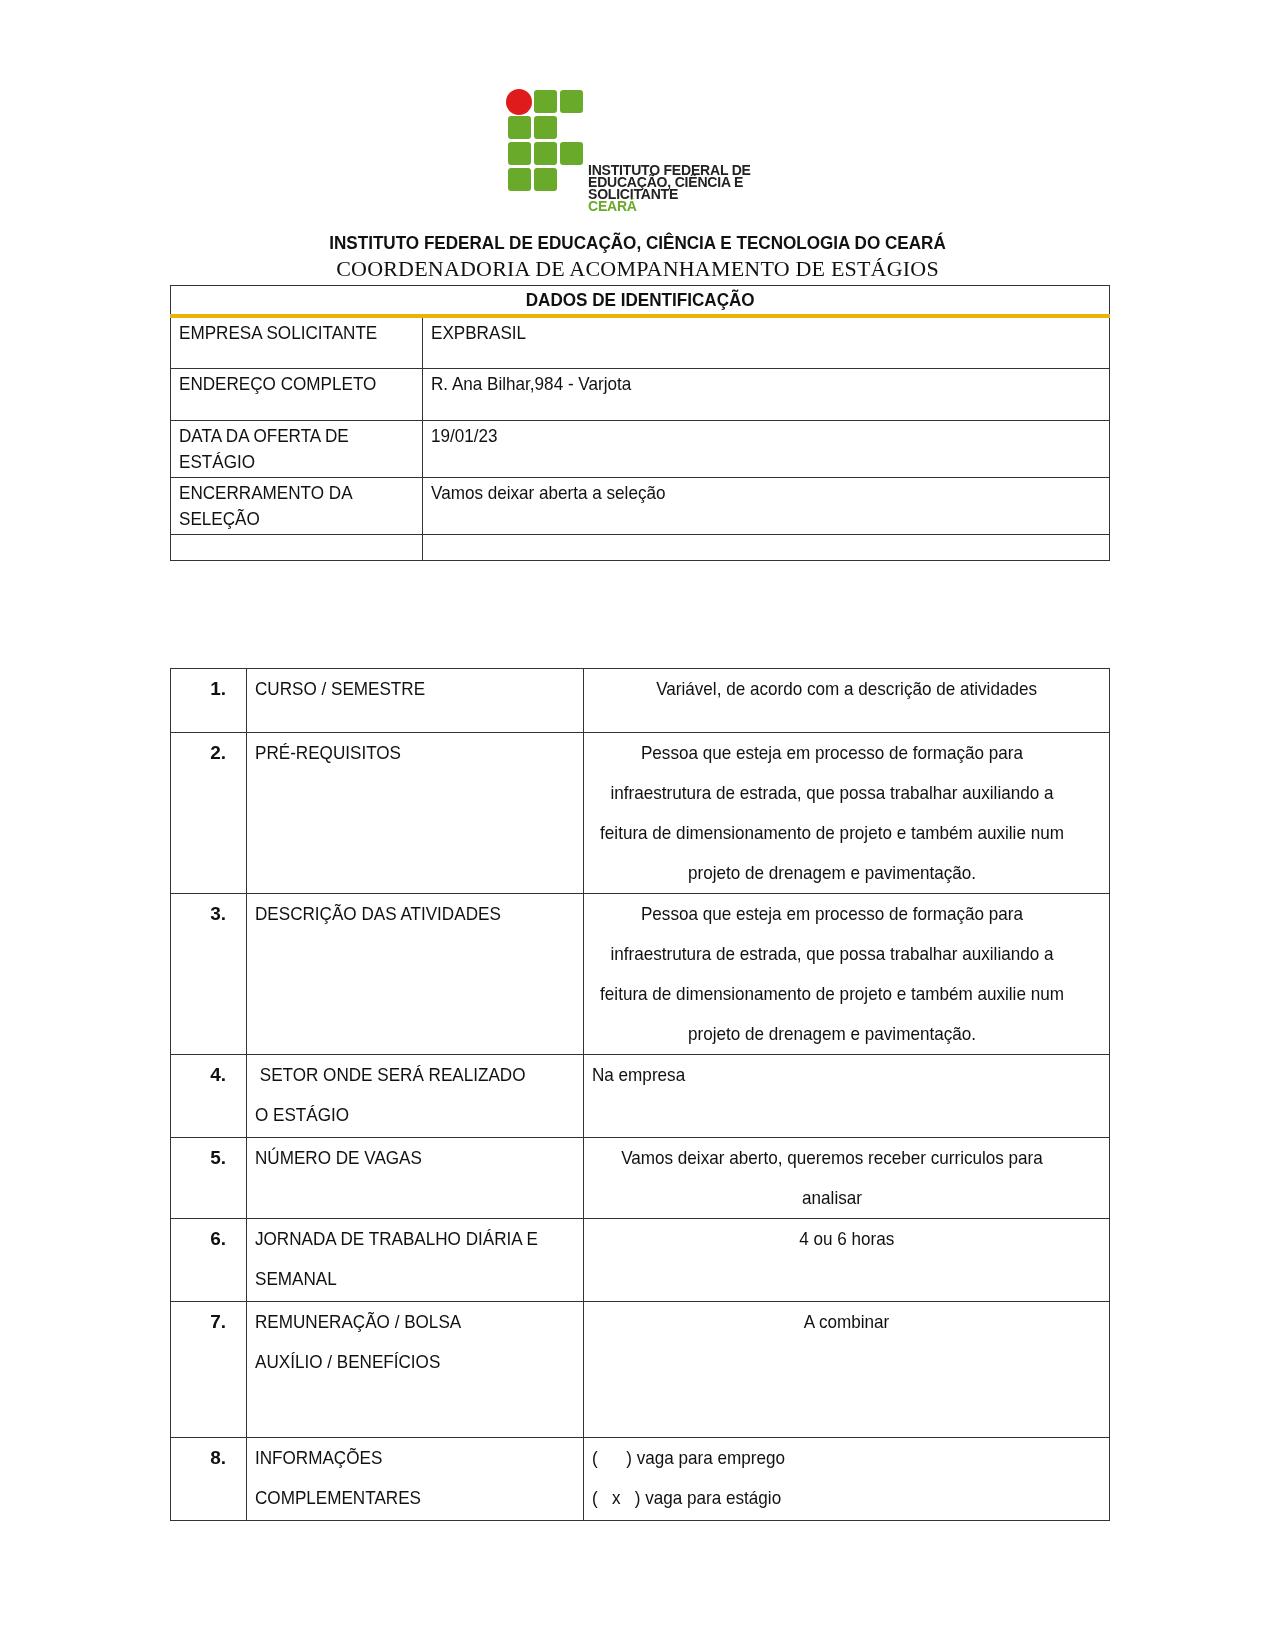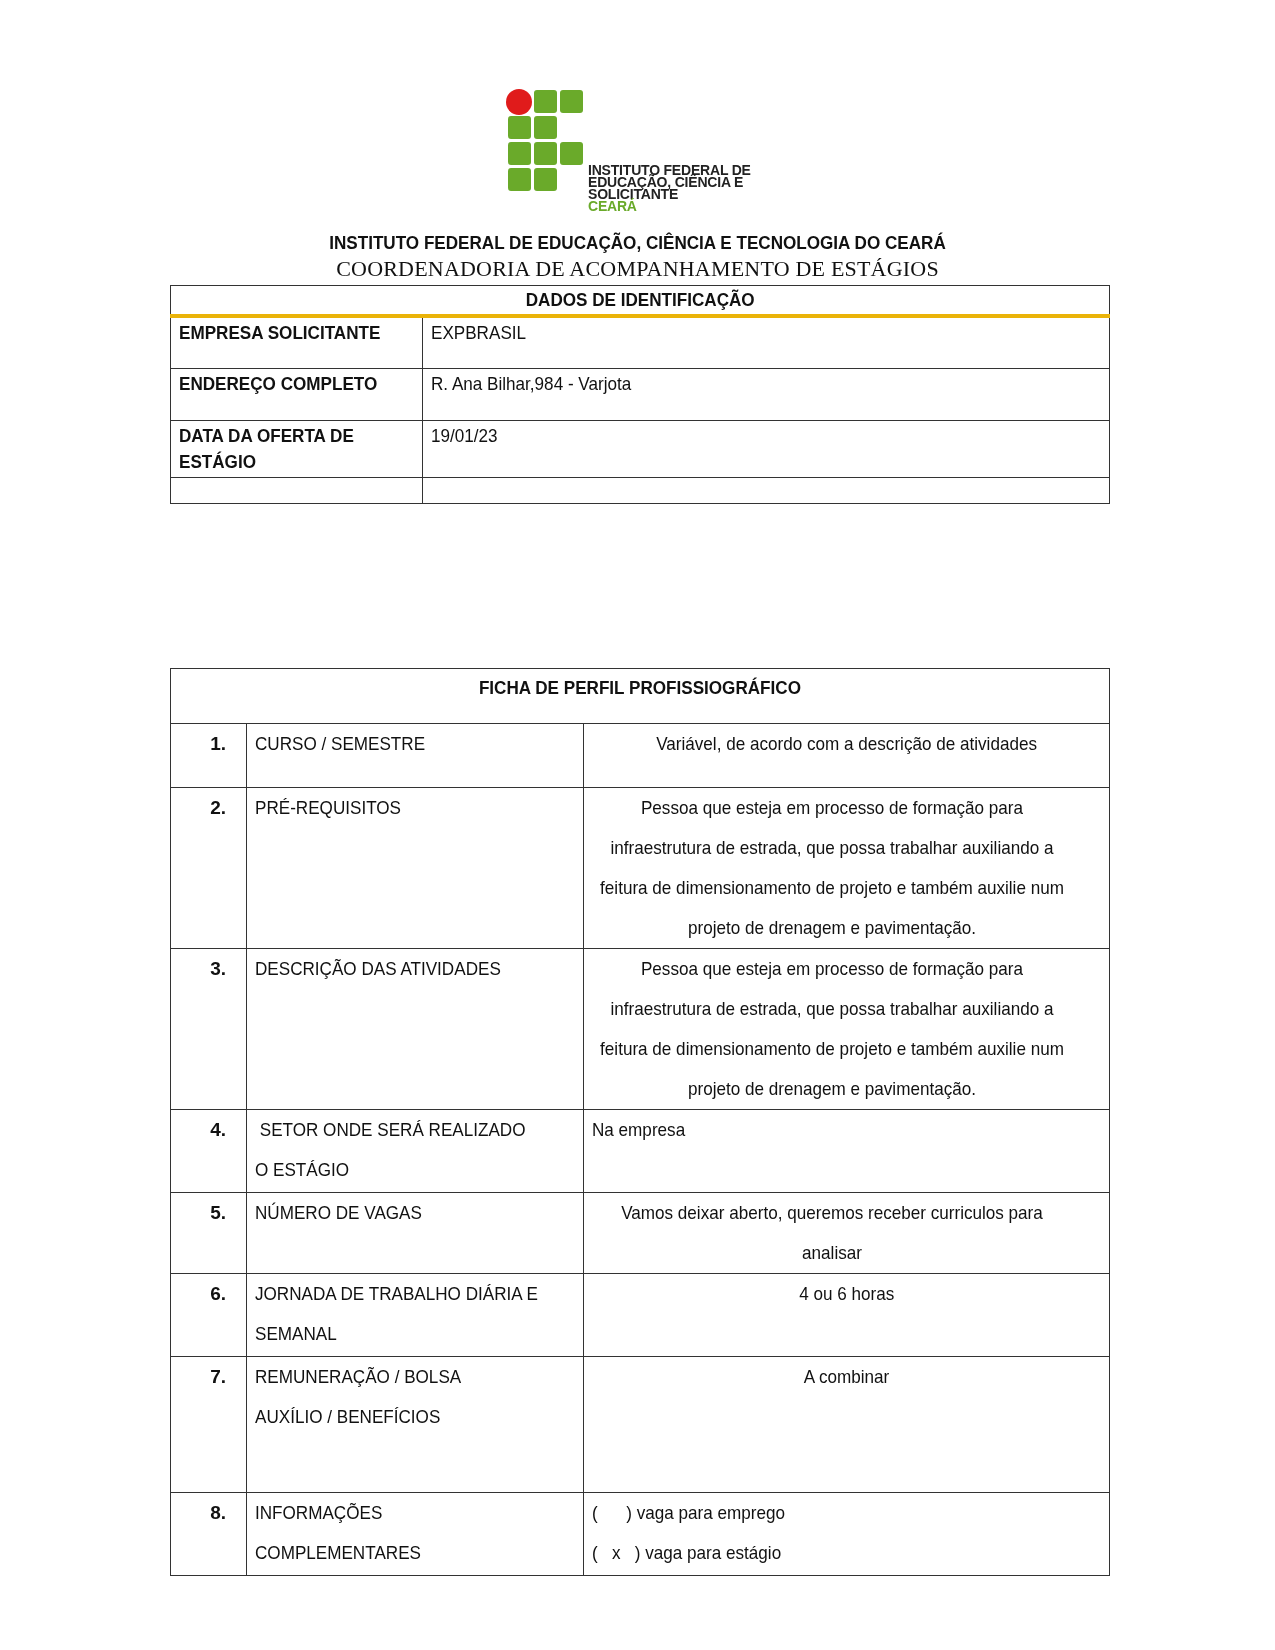--- a/index.html
+++ b/index.html
@@ -9,21 +9,21 @@
   .logo .dot { position: absolute; width: 26px; height: 26px; background: #e01b1b; border-radius: 50%; left: -2px; top: -1px; }
   .logo .txt { position: absolute; left: 80px; top: 74px; font-family: "Liberation Sans", sans-serif; font-weight: bold; font-size: 14px; line-height: 12px; color: #222; letter-spacing: -0.2px; }
   .logo .txt .ce { color: #6aaa2a; }
   .title1 { position: absolute; left: 0; width: 1275px; top: 232px; text-align: center; font-weight: bold; font-size: 19px; transform: scaleX(0.9); }
   .title2 { position: absolute; left: 0; width: 1275px; top: 256px; text-align: center; font-family: "Liberation Serif", serif; font-size: 22px; letter-spacing: 0.2px; }
   table { border-collapse: collapse; position: absolute; left: 170px; width: 940px; font-size: 19px; }
   td { border: 1px solid #333; vertical-align: top; padding: 2px 8px; line-height: 26px; }
   .narrow { display: inline-block; transform: scaleX(0.9); transform-origin: left center; white-space: nowrap; }
   .t1 { top: 285px; }
   .t1 .hdr td { text-align: center; font-weight: bold; border-bottom: 4px solid #eab308; padding: 1px 8px; }
-  .t1 .c1 { width: 235px; font-weight: bold; }
+  .t1 .c1 { width: 235px; }
   .t2 { top: 668px; }
   .t2 .hdr td { text-align: center; font-weight: bold; height: 46px; padding-top: 6px; }
   .t2 td.num { width: 60px; text-align: right; font-weight: bold; padding-right: 20px; }
   .t2 td.lbl { width: 300px; }
   .t2 td { line-height: 40px; padding-top: 0; }
   .center { text-align: center; }
   .c-narrow { display: inline-block; transform: scaleX(0.9); transform-origin: center center; white-space: nowrap; }
 </style>
 </head>
 <body>
@@ -63,32 +63,35 @@
   <tr style="height:52px">
     <td class="c1"><span class="narrow">ENDEREÇO COMPLETO</span></td>
     <td><span class="narrow">R. Ana Bilhar,984 - Varjota</span></td>
   </tr>
   <tr>
     <td class="c1">
           <div style="transform:scaleX(0.9);transform-origin:left;width:220px">DATA DA OFERTA DE ESTÁGIO</div>
         </td>
     <td><span class="narrow">19/01/23</span></td>
   </tr>
+  <tr>
+    <td class="c1">
+          <div style="transform:scaleX(0.9);transform-origin:left;width:220px">ENCERRAMENTO DA SELEÇÃO</div>
+        </td>
+    <td><span class="narrow">Vamos deixar aberta a seleção</span></td>
+  </tr>
   <tr style="height:26px">
     <td class="c1"><span></span></td>
     <td><span></span></td>
   </tr>
 </tbody>
   </table>
 
 <table class="t2">
   <tbody>
-      <tr class="hdr">
-    <td colspan="3" style="line-height:26px"><span class="c-narrow">FICHA DE PERFIL PROFISSIOGRÁFICO</span></td>
-  </tr>
   <tr style="height:64px">
     <td class="num">1.</td>
     <td class="lbl"><span class="narrow">CURSO / SEMESTRE</span></td>
     <td class="center"><span class="c-narrow">Variável, de acordo com a descrição de atividades</span></td>
   </tr>
   <tr>
     <td class="num">2.</td>
     <td class="lbl"><span class="narrow">PRÉ-REQUISITOS</span></td>
     <td class="center" style="padding:0 12px">
           <div style="transform:scaleX(0.9);width:530px;margin-left:-29px">Pessoa que esteja em processo de formação para infraestrutura de estrada, que possa trabalhar auxiliando a feitura de dimensionamento de projeto  e também  auxilie num projeto de drenagem e pavimentação.</div>

